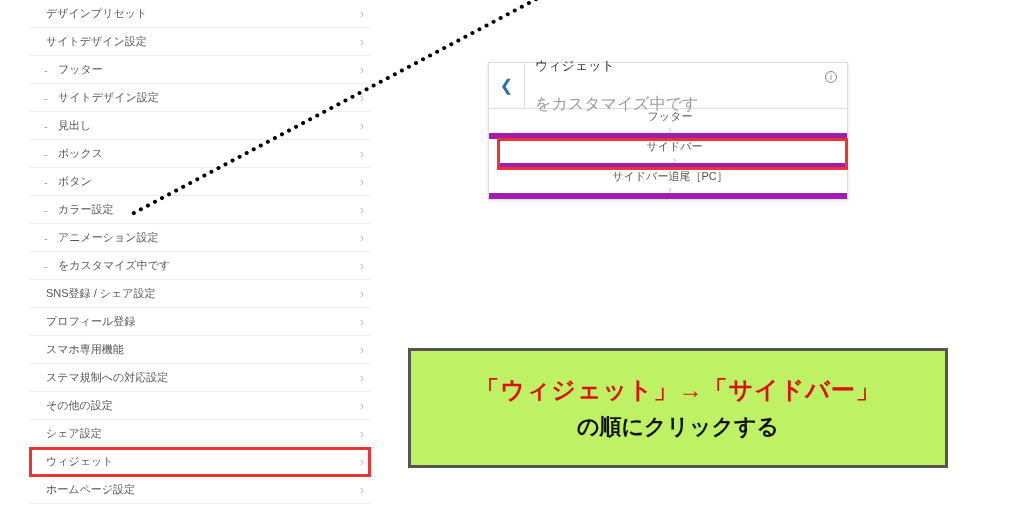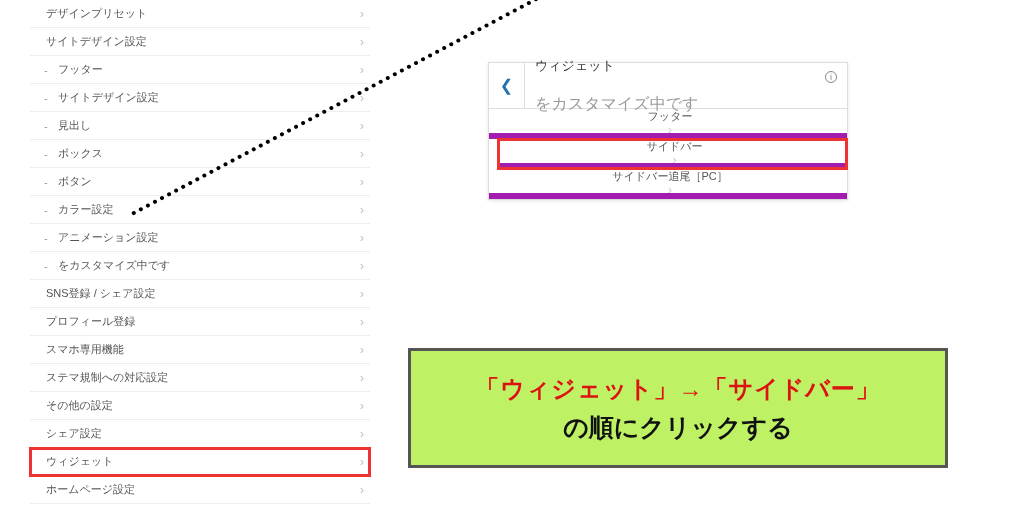--- a/index.html
+++ b/index.html
@@ -124,21 +124,21 @@
     text-align: center;
     background: #bef264;
   }
   .callout-line1 {
     font-size: 24px;
     font-weight: 700;
     color: #d11;
     letter-spacing: 1px;
   }
   .callout-line2 {
-    font-size: 25px;
+    font-size: 22px;
     font-weight: 700;
     color: #111;
     margin-top: 6px;
   }
 
   
   .dotted-line {
     position: absolute;
     left: 132px;
     top: 212px;

